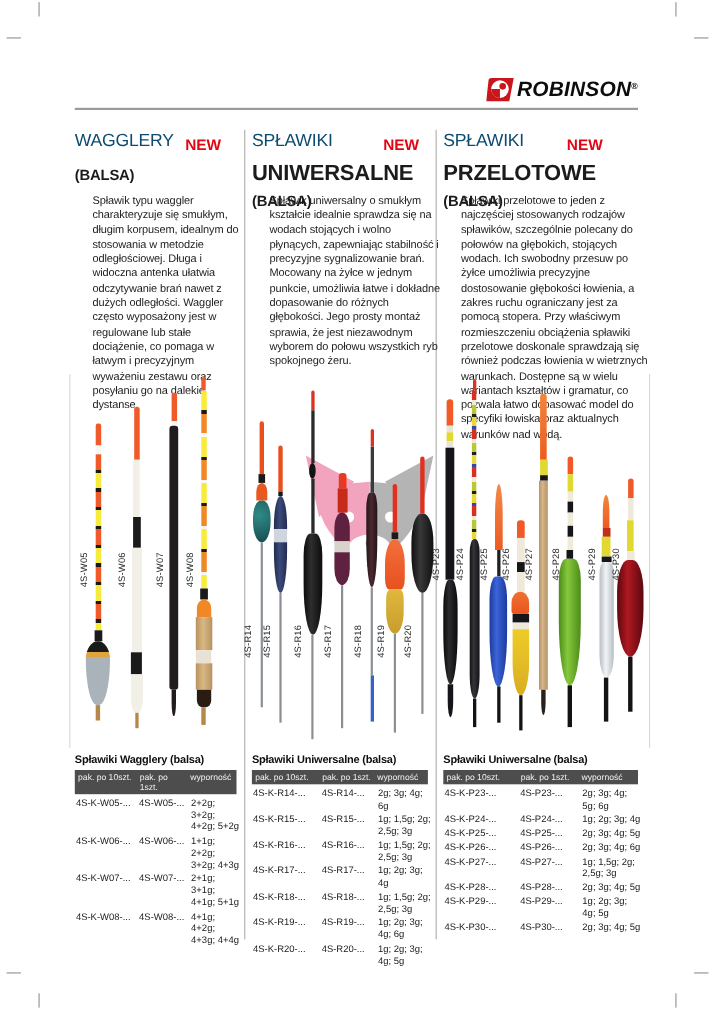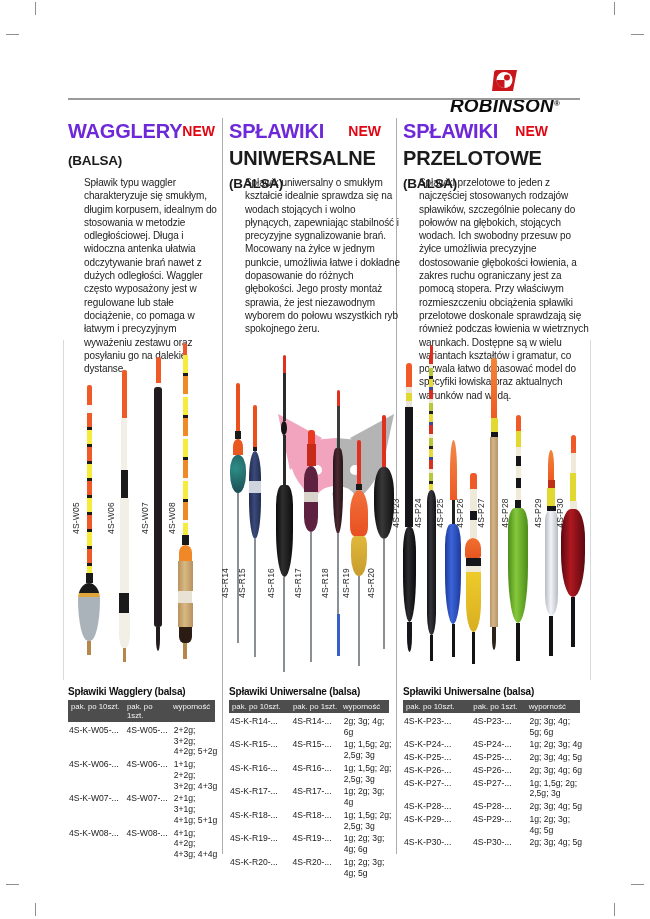--- a/index.html
+++ b/index.html
@@ -5,32 +5,32 @@
   html,body{margin:0;padding:0;background:#fff;}
   .page{position:relative;width:650px;height:919px;background:#ffffff;overflow:hidden;
         font-family:"Liberation Sans",sans-serif;color:#1a1a1a;}
   
   .crop{position:absolute;background:#8f8f8f;}
   .crop.v{width:1px;height:13px;}
   .crop.h{width:13px;height:1px;}
   
   .header-title{position:absolute;left:68px;top:75px;font-size:15px;letter-spacing:1.6px;color:#3d3d3d;}
   .header-rule{position:absolute;left:68px;top:98px;width:512px;height:2px;background:#9a9a9a;}
-  .logo{position:absolute;left:430px;top:69px;width:150px;height:26px;display:flex;align-items:center;gap:2px;flex-direction:column;}
+  .logo{position:absolute;left:430px;top:69px;width:150px;height:26px;display:flex;align-items:center;justify-content:flex-end;gap:2px;}
   .logo-mark{width:26px;height:24px;flex:none;}
   .logo-text{font-size:19px;font-weight:bold;font-style:italic;color:#0d0d0d;letter-spacing:.2px;}
   .logo-reg{font-size:8px;vertical-align:6px;font-style:normal;font-weight:bold;}
   
   .divider{position:absolute;top:118px;width:1px;height:736px;background:#adadad;}
   #divider-1{left:222px;} #divider-2{left:396px;}
   
   .col{position:absolute;top:120px;}
   #col0{left:68px;width:147px;} #col1{left:229px;width:160px;} #col2{left:403px;width:177px;}
   .col-title-row{position:absolute;top:0;left:0;right:0;display:flex;justify-content:space-between;align-items:flex-start;}
-  .col-title{font-size:20px;font-weight:bold;color:#6d28d9;letter-spacing:-.2px;}
+  .col-title{font-size:16px;font-weight:normal;color:#0c4a6e;letter-spacing:-.2px;}
   .new-badge{font-size:14px;font-weight:bold;color:#e20613;margin-top:3px;}
   #col0 .new-badge{margin-right:14px;} #col1 .new-badge{margin-right:8px;} #col2 .new-badge{margin-right:32px;}
   .col-title2{position:absolute;top:27px;left:0;font-size:20px;font-weight:bold;color:#1b1b1b;letter-spacing:-.2px;}
   .balsa{font-size:13.5px;font-weight:bold;}
   .col-desc{position:absolute;top:56px;left:16px;font-size:10px;line-height:1.33;color:#1c1c1c;letter-spacing:-.1px;}
   #col0 .col-desc{width:140px;} #col1 .col-desc{width:158px;} #col2 .col-desc{width:175px;}
   
   .figure{position:absolute;top:340px;height:340px;}
   #fig0{left:63px;width:152px;border-left:1px solid #d9d9d9;}
   #fig1{left:229px;width:160px;}

